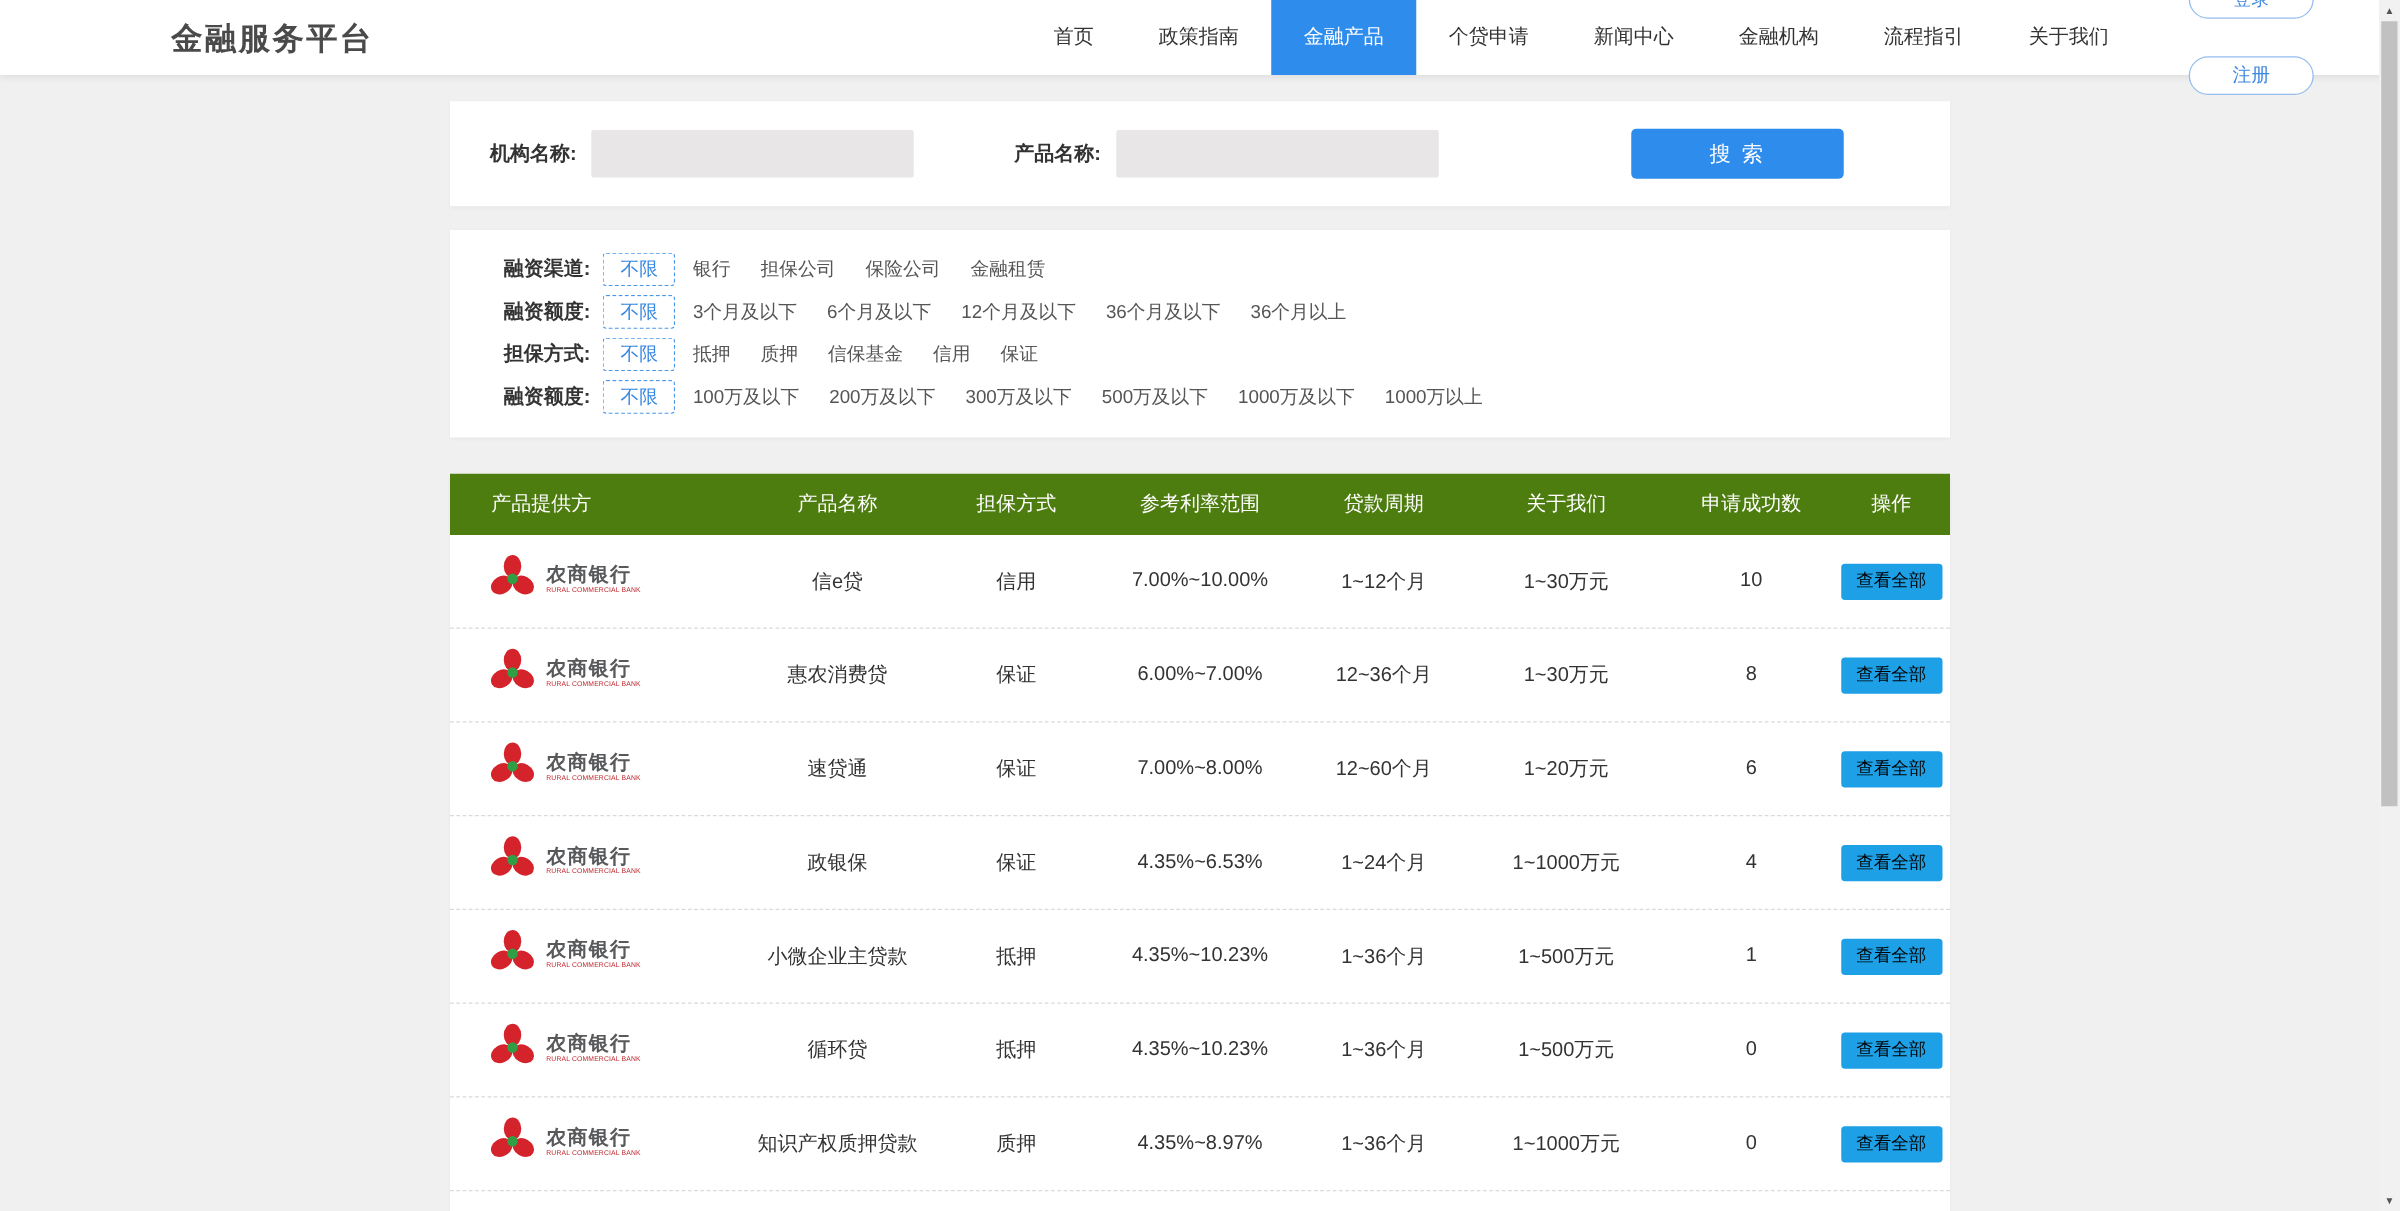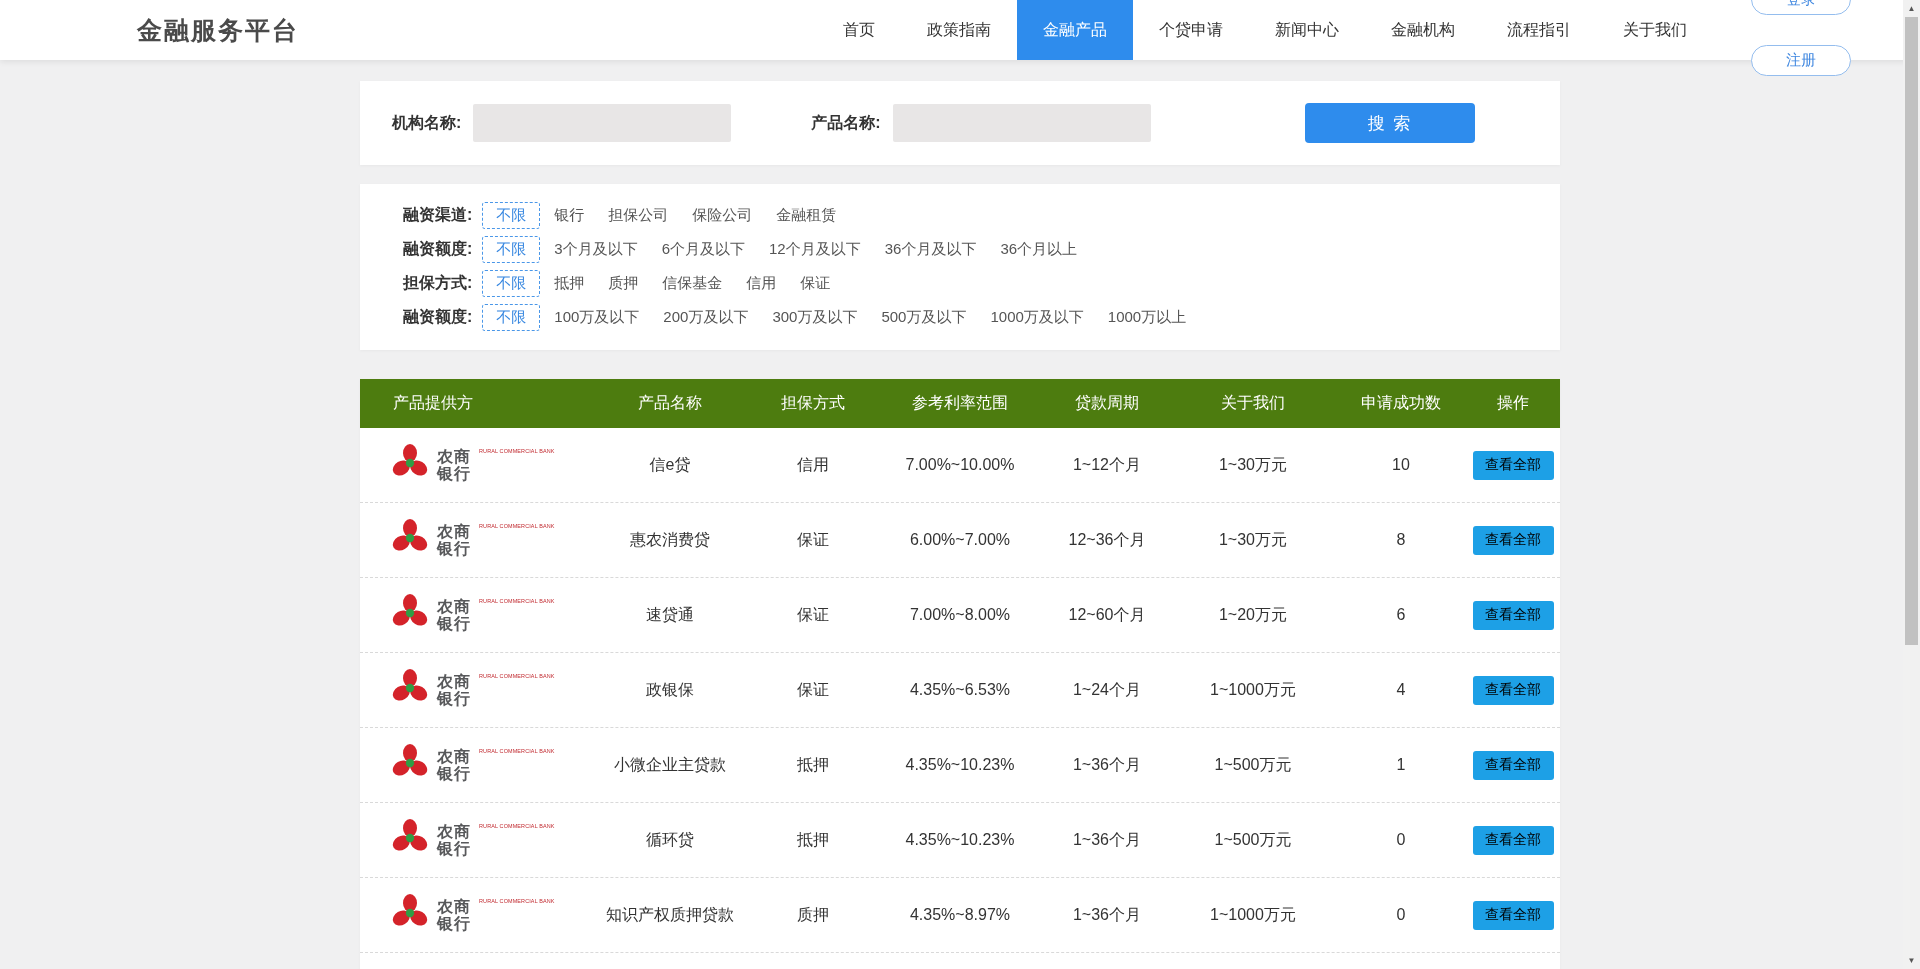--- a/index.html
+++ b/index.html
@@ -43,21 +43,21 @@
   .table-card { margin-top:29px; padding-bottom:60px; }
   .thead { height:49px; background:#4d7c0f; display:flex; align-items:center; color:#fff; font-size:16px; }
   .hc, .c { flex:0 0 auto; text-align:center; }
   .w1{width:230px;} .w2{width:160px;} .w3{width:126px;} .w4{width:168px;}
   .w5{width:126px;} .w6{width:166px;} .w7{width:130px;} .w8{width:94px;}
   .hc.w1 { text-align:left; padding-left:33px; }
   .trow { height:75px; display:flex; align-items:center; font-size:16px; color:#333;
     border-bottom:1px dashed #d9d9d9; }
   .c.w1 { display:flex; align-items:center; text-align:left; padding-left:30px; }
   .logo-icon { width:40px; height:40px; flex:0 0 auto; }
-  .ptext { display:flex; flex-direction:row; margin-left:7px; }
+  .ptext { display:flex; flex-direction:column; margin-left:7px; }
   .pname { font-size:16px; font-weight:bold; color:#58595b; letter-spacing:1px; line-height:17px; }
   .psub { font-size:8px; color:#c0272d; letter-spacing:.2px; transform:scale(.68); transform-origin:left top;
     white-space:nowrap; line-height:9px; }
   .view-btn { width:81px; height:29px; background:#1da0e6; color:#000000; border:none; border-radius:3px;
     font-size:14px; cursor:pointer; }
 
   
   .scrollbar { position:fixed; top:0; right:0; width:17px; height:969px; background:#f1f1f1; z-index:50; }
   .sb-arrow { position:absolute; left:0; width:17px; height:17px; display:flex; align-items:center;
     justify-content:center; font-size:8px; color:#555; background:#f1f1f1; }

